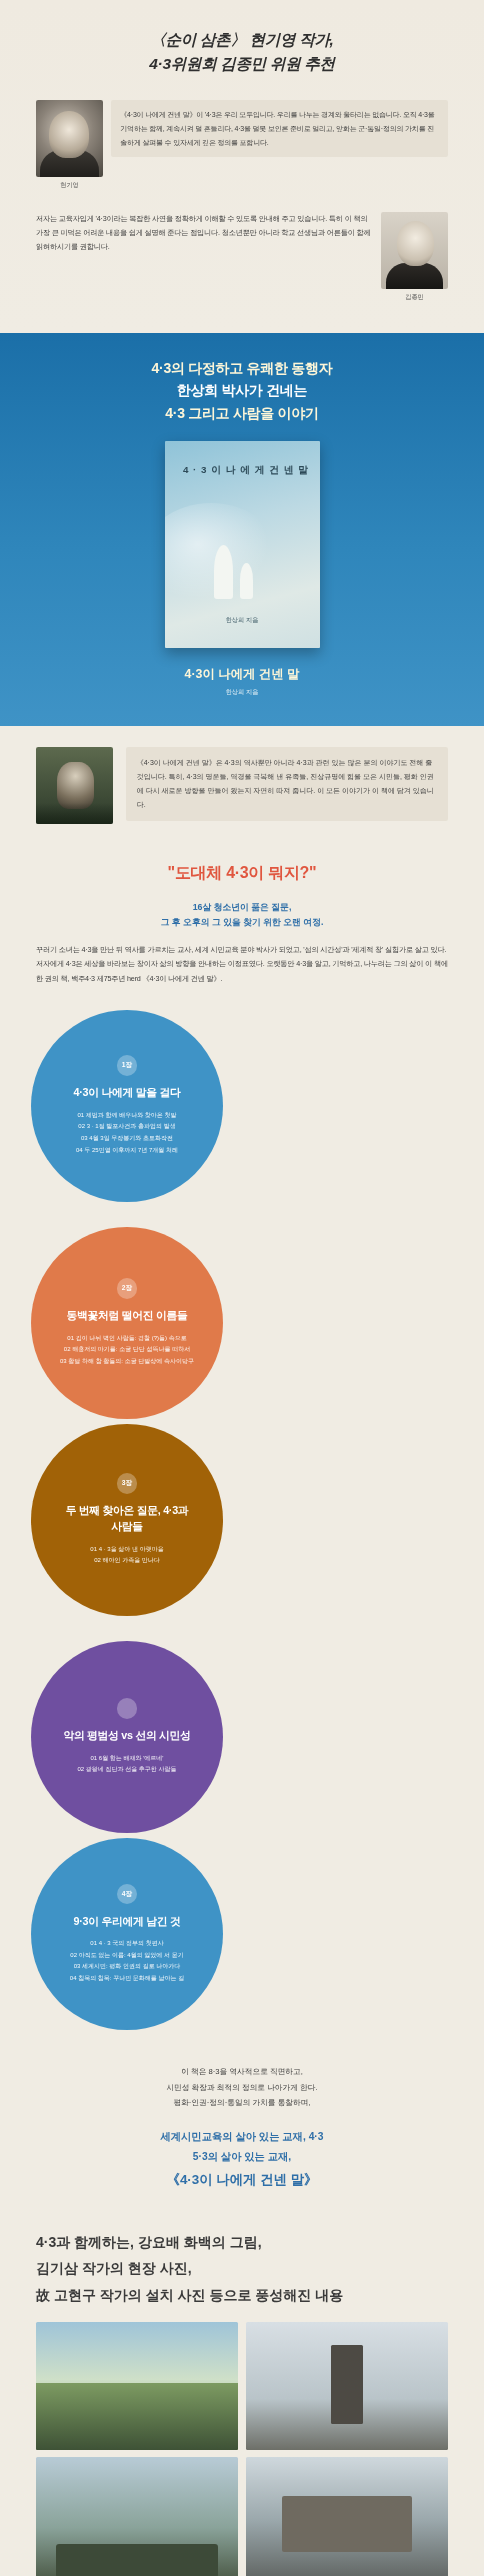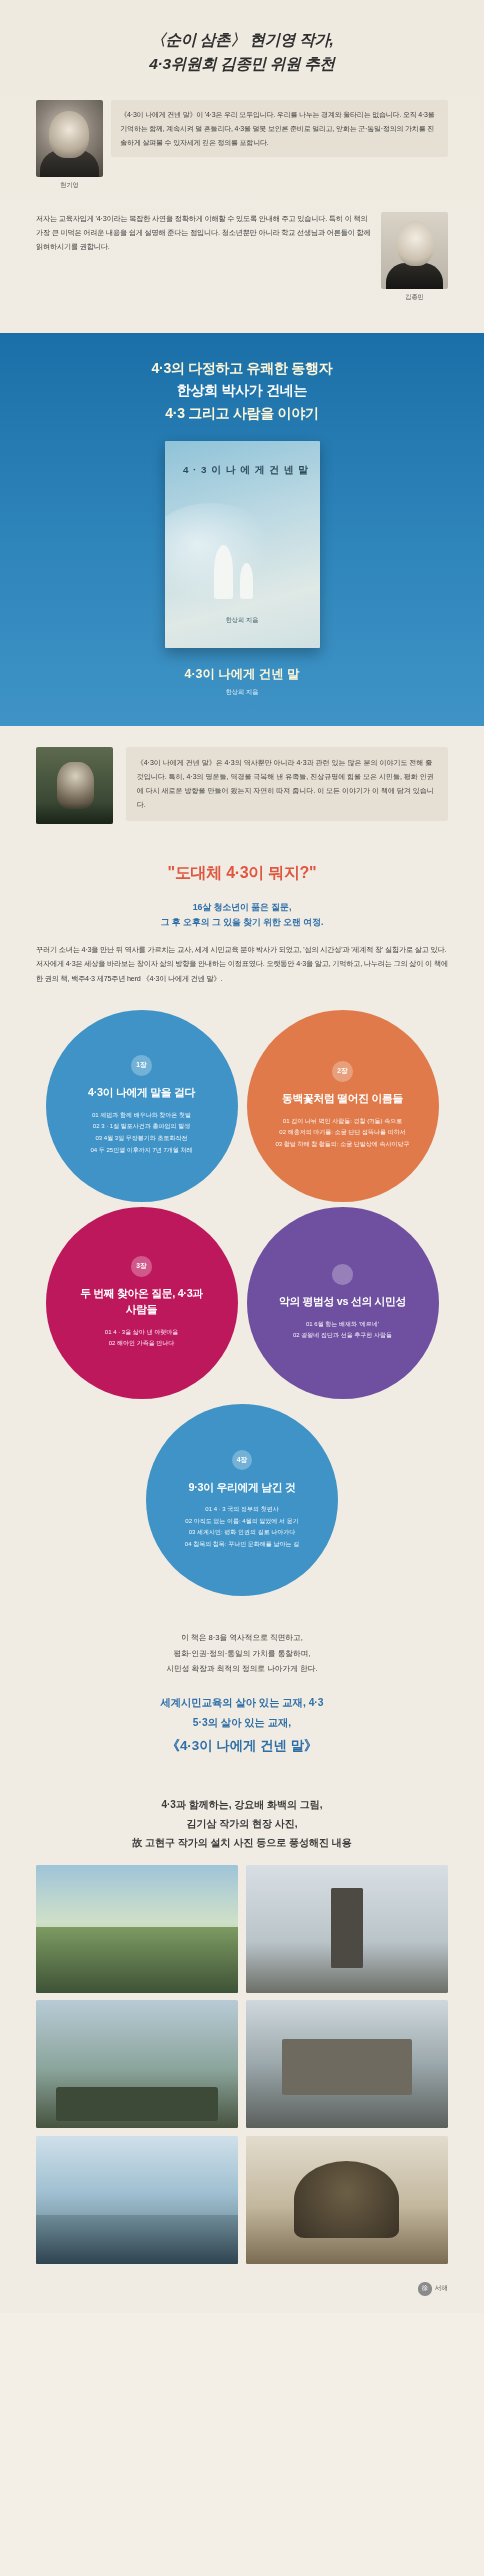--- a/index.html
+++ b/index.html
@@ -171,51 +171,51 @@
   .q-sub {
     margin-top: 15.5px; font-size: 8.8px; font-weight: 700; color: #2f6fa8; line-height: 1.7;
   }
   .q-body {
     margin-top: 13.4px; font-size: 7.2px; line-height: 2.0; color: #3a3a3a; text-align: left;
     letter-spacing: -0.2px;
   }
 
   
   .sec-circles { background: #f0ece3; padding: 5.2px 31px 20.6px; }
-  .circ-row { display: flex; justify-content: center; gap: 9px; margin-bottom: 5.2px; }
+  .circ-row { display: flex; justify-content: center; gap: 25px; margin-bottom: 5.2px; flex-direction: column; }
   .circle {
     width: 192px; height: 192px; border-radius: 50%;
     color: #fff; text-align: center;
     display: flex; flex-direction: column; align-items: center; justify-content: center;
     padding: 20.6px 30px;
     position: relative;
   }
   .circle.c1 { background: #3f93c6; }
   .circle.c2 { background: #e07a4a; justify-content: center; }
-  .circle.c3 { background: #be185d; }
+  .circle.c3 { background: #a16207; }
   .circle.c4 { background: #6f4fa0; text-align: center; }
   .circle .num {
     width: 20.6px; height: 20.6px; border-radius: 50%;
     background: rgba(255,255,255,.28);
     display:flex; align-items:center; justify-content:center;
     font-size: 6.7px; font-weight: 700; margin-bottom: 8.2px;
   }
   .circle .ct { font-size: 10.8px; font-weight: 700; line-height: 1.5; margin-bottom: 9.3px; letter-spacing: -0.3px; }
   .circle .cl { font-size: 6px; line-height: 1.95; opacity: .95; }
   .circle .cl div { white-space: nowrap; }
 
   
   .sec-close { background: #f0ece3; padding: 8.2px 36px 24px; text-align: center; }
   .close-1 { font-size: 7.7px; line-height: 2.0; color: #3a3a3a; }
   .close-2 { margin-top: 17.5px; font-size: 10.3px; font-weight: 700; color: #2f6fa8; line-height: 1.75; }
   .close-3 { margin-top: 5.2px; font-size: 13.4px; font-weight: 700; color: #2f6fa8; }
 
   
   .sec-gal { background: #f0ece3; padding: 15.5px 36px 5.2px; }
-  .gal-head { text-align: center; font-size: 10px; font-weight: 700; color: #3a3a3a; line-height: 1.9; }
+  .gal-head { font-size: 14px; font-weight: 700; color: #3a3a3a; line-height: 1.9; }
   .gal-grid { margin-top: 13.4px; display: grid; grid-template-columns: repeat(2, 1fr); gap: 7.2px; }
   .gal-cell { width: 100%; height: 128px; border-radius: 1.5px; overflow: hidden; position: relative; }
   .g1 { background: linear-gradient(180deg,#9fc4d8 0%,#cfe0c8 45%,#6f8a5a 100%); }
   .g1::after { content:""; position:absolute; left:0; bottom:0; width:100%; height:52%;
     background: linear-gradient(180deg,#7d9b62,#3e5236); }
   .g2 { background: linear-gradient(180deg,#d8dfe4 0%,#b9c4c9 60%,#6d6f68 100%); }
   .g2::after { content:""; position:absolute; left:42%; top:18%; width:16%; height:62%;
     background:#4d4a44; border-radius:1.5px; }
   .g3 { background: linear-gradient(180deg,#b8cbd6 0%,#8aa39a 55%,#46533f 100%); }
   .g3::after { content:""; position:absolute; left:10%; bottom:6%; width:80%; height:26%;
@@ -366,22 +366,22 @@
           <div>03 세계시민: 평화 인권의 길로 나아가다</div>
           <div>04 침묵의 침묵: 꾸나민 문화해를 남아는 길</div>
         </div>
       </div>
     </div>
   </section>
 
   <section class="sec-close">
     <div class="close-1">
       <div>이 책은 8·3을 역사적으로 직면하고,</div>
+      <div>시민성 확장과 최적의 정의로 나아가게 한다.</div>
       <div>평화·인권·정의·통일의 가치를 통찰하며,</div>
-      <div>시민성 확장과 최적의 정의로 나아가게 한다.</div>
     </div>
     <div class="close-2">세계시민교육의 살아 있는 교재, 4·3</div>
     <div class="close-2" style="margin-top:2.1px">5·3의 살아 있는 교재,</div>
     <div class="close-3">《4·3이 나에게 건넨 말》</div>
   </section>
 
   <section class="sec-gal">
     <div class="gal-head">
       <div>4·3과 함께하는, 강요배 화백의 그림,</div>
       <div>김기삼 작가의 현장 사진,</div>

